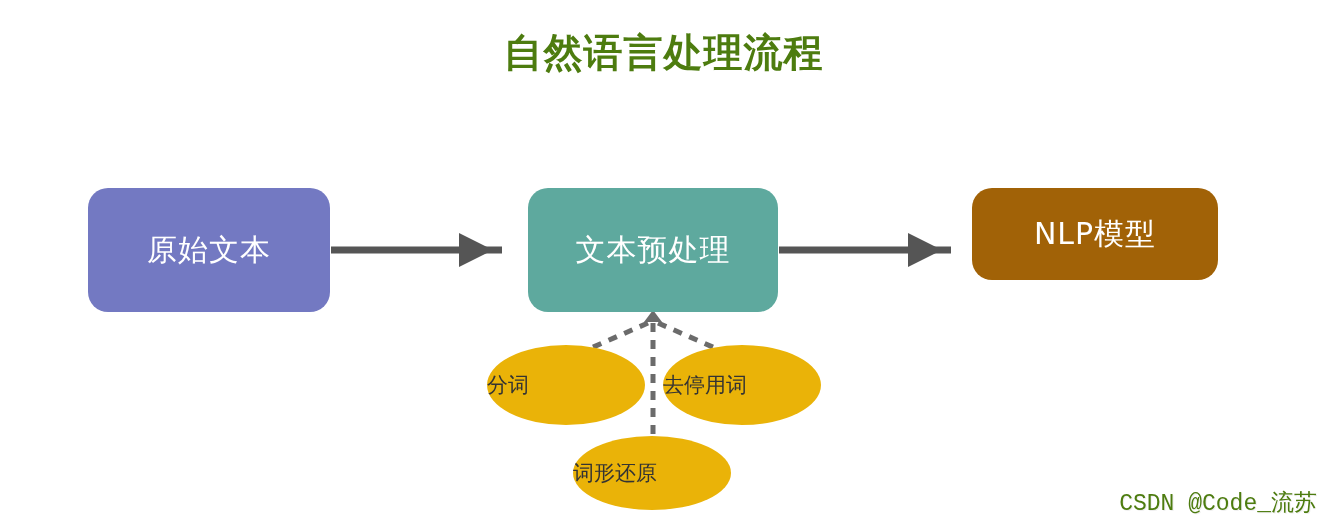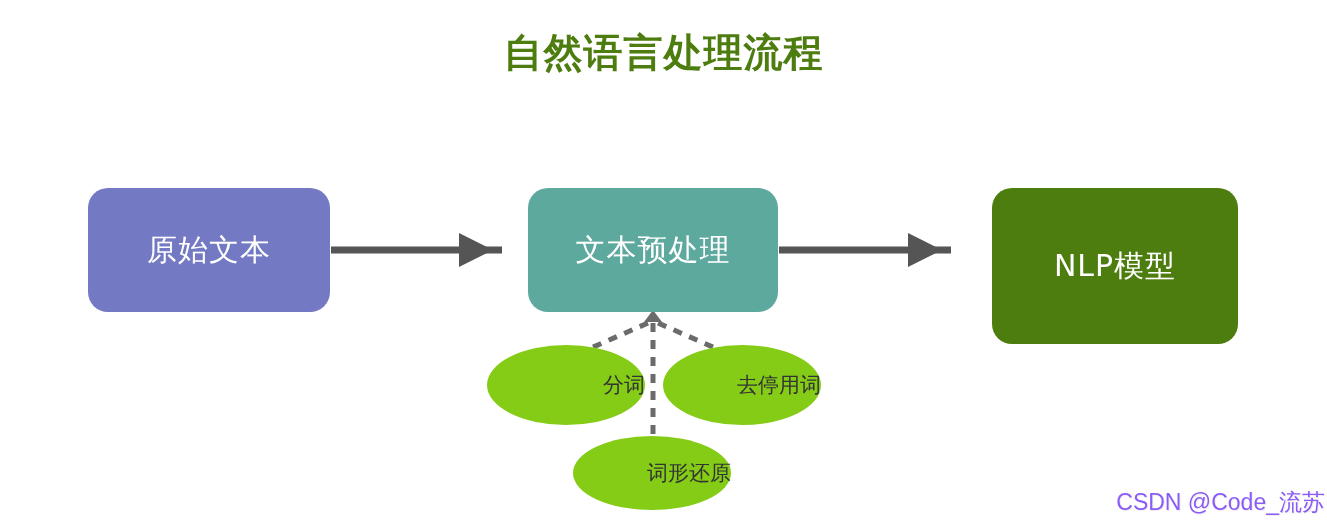--- a/index.html
+++ b/index.html
@@ -11,32 +11,32 @@
     position:absolute; top:26px; left:0; width:100%; text-align:center;
     font-size:39px; font-weight:bold; color:#4d7c0f; letter-spacing:1px;
   }
   .svg-layer { position:absolute; left:0; top:0; z-index:1; pointer-events:none; }
   .node {
     position:absolute; z-index:2; display:flex; align-items:center; justify-content:center;
     color:#ffffff; font-size:30px; border-radius:20px; letter-spacing:1px;
   }
   .node-raw  { left:88px;  top:188px; width:242px; height:124px; background:#7379C2; }
   .node-pre  { left:528px; top:188px; width:250px; height:124px; background:#5EA99E; }
-  .node-nlp  { left:972px; top:188px; width:246px; height:156px; background:#4d7c0f;margin-left:20px; }
+  .node-nlp  { left:972px; top:188px; width:246px; height:92px; background:#a16207; }
   .sub {
-    position:absolute; z-index:2; display:flex; align-items:center; justify-content:flex-end;
-    background:#84cc16; border-radius:50%; color:#333333; font-size:21px;
+    position:absolute; z-index:2; display:flex; align-items:center; justify-content:flex-start;
+    background:#eab308; border-radius:50%; color:#333333; font-size:21px;
   }
   .sub-tok   { left:487px; top:345px; width:158px; height:80px; }
   .sub-stop  { left:663px; top:345px; width:158px; height:80px; }
   .sub-lemma { left:573px; top:436px; width:158px; height:74px; }
   .watermark {
-    position:absolute; right:2px; bottom:8px; z-index:3;
-    font-size:23px; color:#8b5cf6; text-shadow:1px 1px 0 #efefef;
-    font-family:Liberation Sans, sans-serif;
+    position:absolute; right:10px; bottom:8px; z-index:3;
+    font-size:23px; color:#4d7c0f; text-shadow:1px 1px 0 #efefef;
+    font-family:Liberation Mono, monospace;
   }
 </style>
 </head>
 <body>
 
 <div class="canvas">
 
   <div class="title">自然语言处理流程</div>
 
   <svg class="svg-layer" width="1327" height="526" viewBox="0 0 1327 526">

